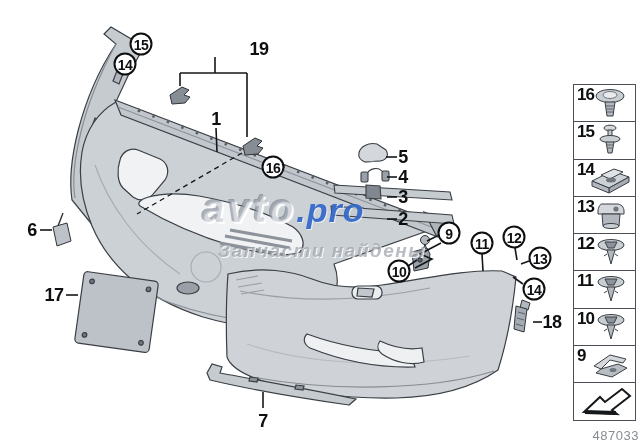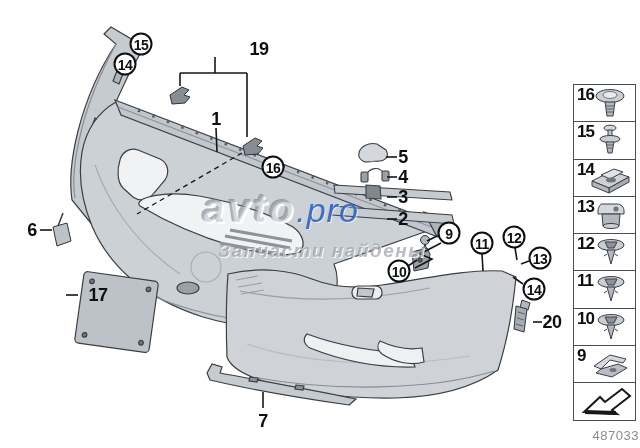--- a/index.html
+++ b/index.html
@@ -5,21 +5,21 @@
   html,body{margin:0;padding:0;background:#fff;}
   .stage{position:relative;width:640px;height:448px;background:#ffffff;overflow:hidden;
          font-family:"Liberation Sans",sans-serif;}
   #art{position:absolute;left:0;top:0;z-index:5;}
   
   .wm{position:absolute;z-index:15;pointer-events:none;font-style:italic;white-space:nowrap;}
   #wm-brand{left:202px;top:188px;display:flex;align-items:baseline;}
   #wm-brand .brand{font-size:40px;font-weight:bold;line-height:1;letter-spacing:3px;
       color:rgba(178,184,193,0.50);
       text-shadow:2px 2px 1px rgba(255,255,255,0.95), -1px -1px 0 rgba(108,115,124,0.55);}
-  #wm-brand .suffix{font-size:34px;font-weight:normal;letter-spacing:1px;
+  #wm-brand .suffix{font-size:34px;font-weight:bold;letter-spacing:1px;
       color:rgba(38,95,198,0.88);text-shadow:1px 1px 0 rgba(255,255,255,0.6);}
   #wm-tagline{left:218px;top:240px;font-size:19px;font-weight:bold;letter-spacing:1.5px;
       color:rgba(142,149,158,0.62);text-shadow:1px 1px 0 rgba(255,255,255,0.85);}
   
   #callouts{position:absolute;left:0;top:0;width:640px;height:448px;z-index:30;}
   .callout{position:absolute;transform:translate(-50%,-50%);color:#0d0f11;font-weight:bold;}
   .callout.circled{width:23px;height:23px;border:2px solid #0d0f11;border-radius:50%;
       background:#fff;display:flex;align-items:center;justify-content:center;
       font-size:14px;letter-spacing:-0.5px;box-sizing:border-box;}
   .callout.plain{font-size:18px;letter-spacing:-0.5px;}
@@ -206,28 +206,28 @@
       <div class="callout circled" style="left: 141px; top: 44px;">15</div>
       <div class="callout circled" style="left: 125px; top: 64px;">14</div>
       <div class="callout plain" style="left: 215px; top: 49px; margin-left: 44px;">19</div>
       <div class="callout plain" style="left: 216px; top: 119px;">1</div>
       <div class="callout circled" style="left: 273px; top: 167px;">16</div>
       <div class="callout plain" style="left: 403px; top: 157px;">5</div>
       <div class="callout plain" style="left: 403px; top: 177px;">4</div>
       <div class="callout plain" style="left: 403px; top: 197px;">3</div>
       <div class="callout plain" style="left: 403px; top: 219px;">2</div>
       <div class="callout plain" style="left: 32px; top: 230px;">6</div>
-      <div class="callout plain" style="left: 54px; top: 295px; margin-left: 44px;">17</div>
+      <div class="callout plain" style="left: 54px; top: 295px;">17</div>
       <div class="callout circled" style="left: 449px; top: 233px;">9</div>
       <div class="callout circled" style="left: 399px; top: 271px;">10</div>
       <div class="callout circled" style="left: 482px; top: 243px;">11</div>
       <div class="callout circled" style="left: 514px; top: 237px;">12</div>
       <div class="callout circled" style="left: 540px; top: 258px;">13</div>
       <div class="callout circled" style="left: 534px; top: 289px;">14</div>
-      <div class="callout plain" style="left: 552px; top: 322px;">20</div>
+      <div class="callout plain" style="left: 552px; top: 322px;">18</div>
       <div class="callout plain" style="left: 263px; top: 421px;">7</div>
     </div>
 
   <div id="legend">
       <div class="legend-box">
         <span class="legend-num">16</span>
         <svg class="legend-icon" viewBox="0 0 63 36">
           <use href="#sym-screw-washer" xlink:href="#sym-screw-washer"></use>
         </svg>
       </div>

